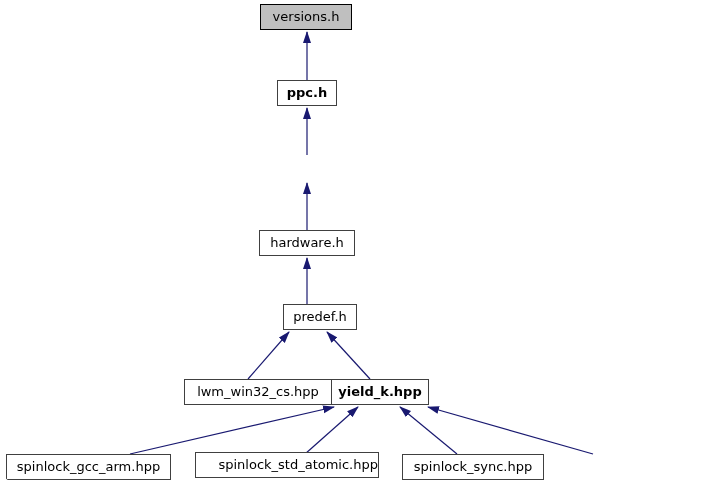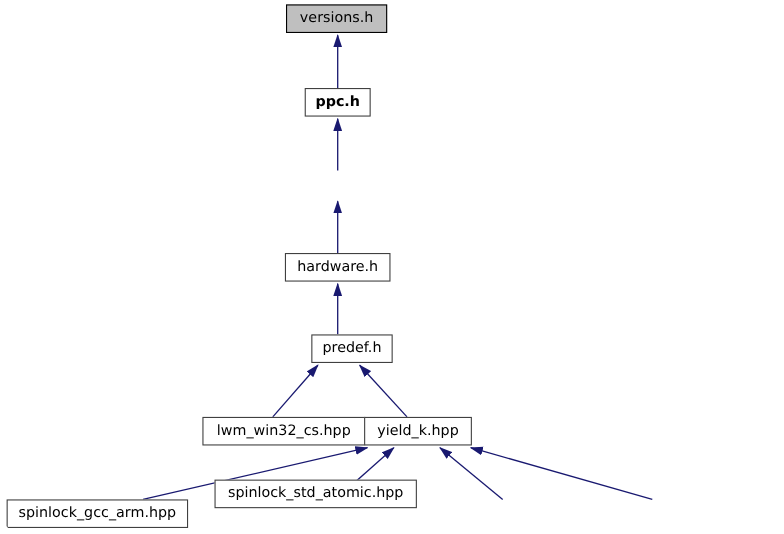--- a/index.html
+++ b/index.html
@@ -82,21 +82,22 @@
 
   <div class="node" style="left:277px;top:80px;width:60px;font-weight:bold;">ppc.h</div>
 
 
   <div class="node" style="left:259px;top:230px;width:96px;">hardware.h</div>
 
   <div class="node" style="left:270px;top:304px;width:74px;margin-left:13px;">predef.h</div>
 
   <div class="node" style="left:160px;top:379px;width:148px;margin-left:24px;">lwm_win32_cs.hpp</div>
 
-  <div class="node" style="left:331px;top:379px;width:98px;">yield_k.hpp</div>
+  <div class="node" style="left:331px;top:379px;width:98px;font-weight:bold;">yield_k.hpp</div>
 
   <div class="node" style="left:6px;top:454px;width:165px;">spinlock_gcc_arm.hpp</div>
 
-  <div class="node" style="left:195px;top:436px;width:184px;">spinlock_std_atomic.hpp</div>
+  <div class="node" style="left:195px;top:452px;width:184px;text-align:right;">spinlock_std_atomic.hpp</div>
 
+  <div class="node" style="left:402px;top:454px;width:142px;">spinlock_sync.hpp</div>
 
 
 </div>
 
 </body></html>

